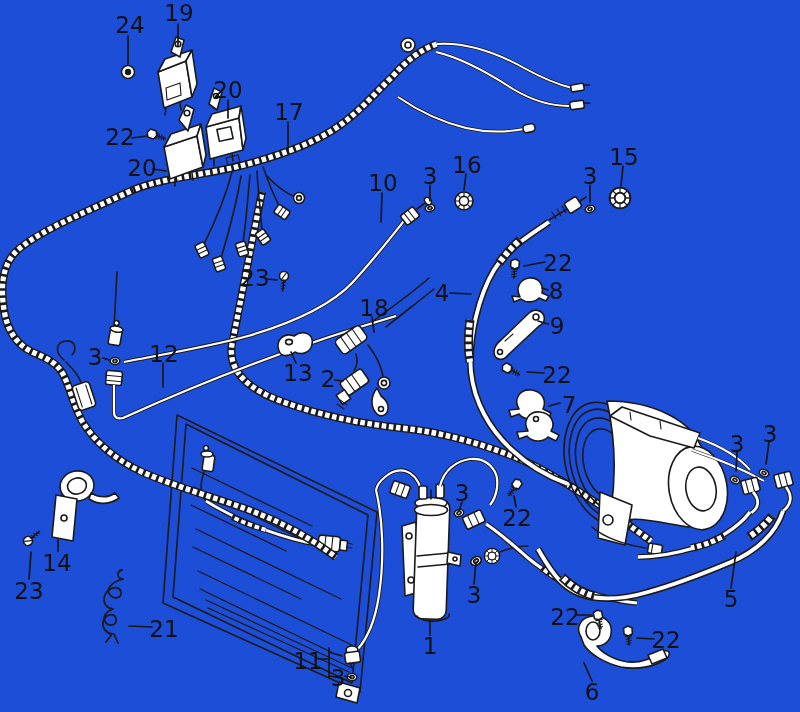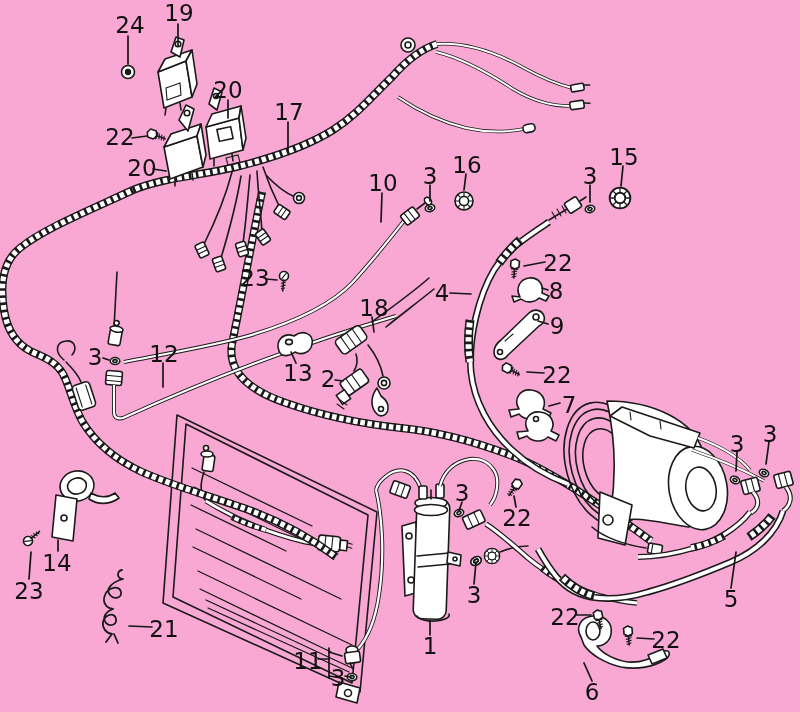--- a/index.html
+++ b/index.html
@@ -1,16 +1,16 @@
 <!DOCTYPE html>
 <html><head>
 <meta charset="utf-8">
 <style>
   html,body { margin:0; padding:0; background:#ffffff; }
-  .stage { position:relative; width:800px; height:712px; background:#f9a8d4; overflow:hidden;
+  .stage { position:relative; width:800px; height:712px; background:#1d4ed8; overflow:hidden;
            font-family:"DejaVu Sans", sans-serif; }
   svg { display:block; }
   .ink  { fill:none; stroke:#1a1a1a; stroke-width:1.6; stroke-linecap:round; stroke-linejoin:round; }
   .thin { fill:none; stroke:#1a1a1a; stroke-width:1.1; stroke-linecap:round; }
   .fin  { fill:none; stroke:#1a1a1a; stroke-width:1.3; stroke-linecap:round; }
   .fw   { fill:#ffffff; stroke:#1a1a1a; stroke-width:1.6; stroke-linejoin:round; }
   .tube, .band { fill:none; stroke-linecap:butt; stroke-linejoin:round; stroke:#1a1a1a; }
   .stroke-ink { fill:none; stroke:#1a1a1a; stroke-linecap:butt; stroke-linejoin:round; }
   .lead { fill:none; stroke:#161616; stroke-width:1.7; stroke-linecap:round; }
   .callout-label { font-family:"DejaVu Sans", sans-serif; font-size:23px; fill:#111111;

